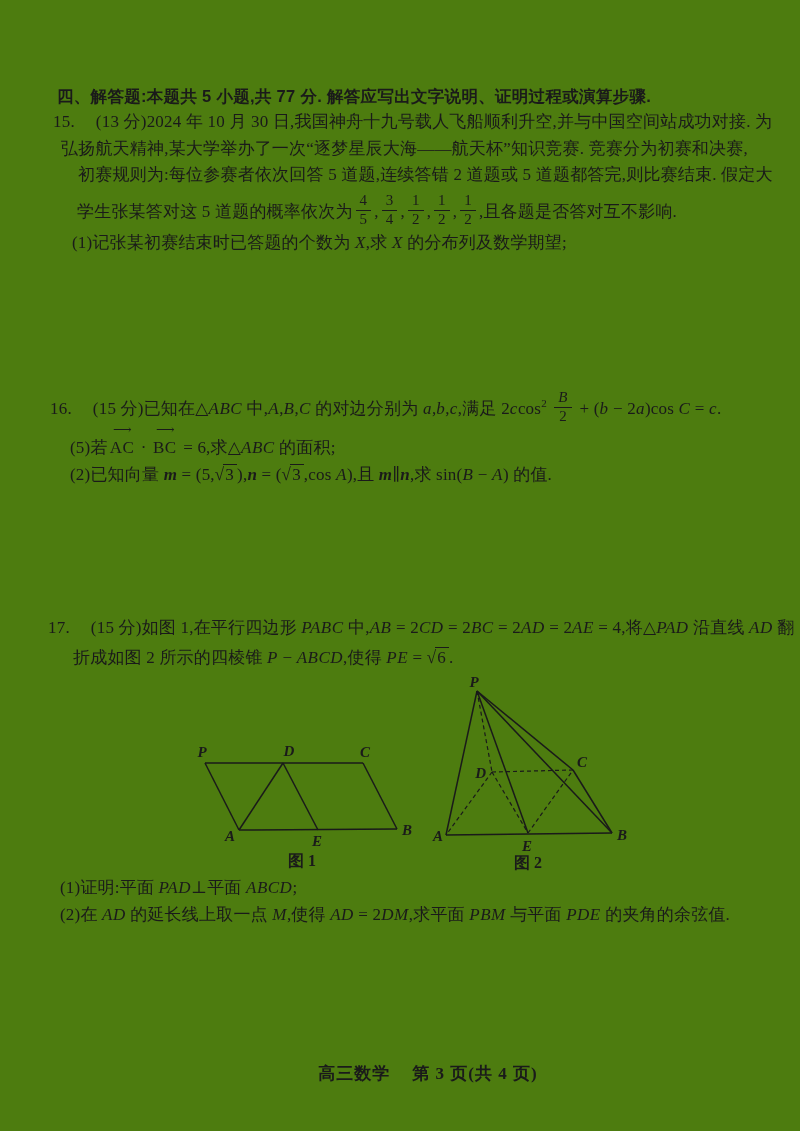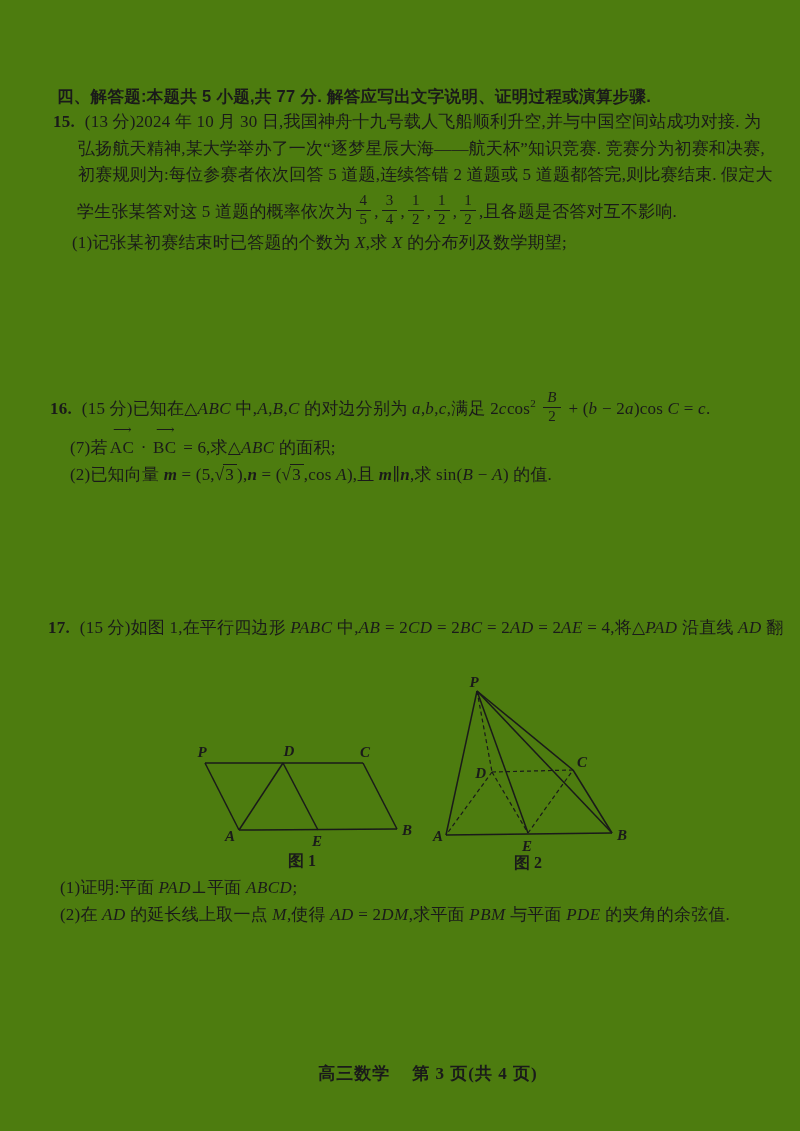--- a/index.html
+++ b/index.html
@@ -3,21 +3,21 @@
 <meta charset="utf-8">
 <style>
   html,body{margin:0;padding:0;background:#e8e8e8;}
   .page{
     position:relative;width:800px;height:1131px;margin:0 auto;
     background:#4d7c0f;color:#1a1a1a;overflow:hidden;
     font-family:"Liberation Serif","DejaVu Serif",serif;
   }
   .line{position:absolute;white-space:nowrap;font-size:17px;line-height:24px;letter-spacing:0.2px;}
   .heading{font-family:"Liberation Sans","DejaVu Sans",sans-serif;font-weight:700;font-size:16.5px;letter-spacing:0.3px;}
-  .num{margin-right:10px;font-weight:bold;}
+  .num{margin-right:21px;}
   
   .t{font-style:normal;}
   .mi{font-style:italic;font-family:"Liberation Serif","DejaVu Serif",serif;letter-spacing:0.5px;}
   .mb{font-style:italic;font-weight:700;font-family:"Liberation Serif","DejaVu Serif",serif;}
   sup.msup{font-size:11px;line-height:0;}
   .frac{display:inline-block;vertical-align:middle;text-align:center;margin:0 3px;transform:translateY(-3px);
         font-size:15px;line-height:1.05;font-family:"Liberation Serif","DejaVu Serif",serif;}
   .frac .fn{display:block;border-bottom:1.3px solid #1a1a1a;padding:0 4px 1px;}
   .frac .fd{display:block;padding:1px 4px 0;}
   .frac .mi{font-style:italic;}
@@ -37,30 +37,31 @@
   .footer .gap{display:inline-block;width:22px;}
 </style>
 </head>
 <body>
 
 <div class="page">
 
   <div class="line heading" style="left:57px;top:84px;">四、解答题:本题共 5 小题,共 77 分. 解答应写出文字说明、证明过程或演算步骤.</div>
 
   <div class="line" style="left:53px;top:110px;"><span class="num">15.</span><span><span class="t">(13 分)2024 年 10 月 30 日,我国神舟十九号载人飞船顺利升空,并与中国空间站成功对接. 为</span></span></div>
-  <div class="line" style="left:78px;top:137px;"><span class="t">弘扬航天精神,某大学举办了一次“逐梦星辰大海——航天杯”知识竞赛. 竞赛分为初赛和决赛,</span></div>
+  <div class="line" style="left:61px;top:137px;"><span class="t">弘扬航天精神,某大学举办了一次“逐梦星辰大海——航天杯”知识竞赛. 竞赛分为初赛和决赛,</span></div>
   <div class="line" style="left:78px;top:163px;"><span class="t">初赛规则为:每位参赛者依次回答 5 道题,连续答错 2 道题或 5 道题都答完,则比赛结束. 假定大</span></div>
   <div class="line" style="left:77px;top:196px;"><span class="t">学生张某答对这 5 道题的概率依次为</span><span class="frac"><span class="fn">4</span><span class="fd">5</span></span><span class="t">,</span><span class="frac"><span class="fn">3</span><span class="fd">4</span></span><span class="t">,</span><span class="frac"><span class="fn">1</span><span class="fd">2</span></span><span class="t">,</span><span class="frac"><span class="fn">1</span><span class="fd">2</span></span><span class="t">,</span><span class="frac"><span class="fn">1</span><span class="fd">2</span></span><span class="t">,且各题是否答对互不影响.</span></div>
   <div class="line" style="left:72px;top:231px;"><span class="t">(1)记张某初赛结束时已答题的个数为 </span><span class="mi">X</span><span class="t">,求 </span><span class="mi">X</span><span class="t"> 的分布列及数学期望;</span></div>
 
   <div class="line" style="left:50px;top:393px;"><span class="num">16.</span><span><span class="t">(15 分)已知在△</span><span class="mi">ABC</span><span class="t"> 中,</span><span class="mi">A</span><span class="t">,</span><span class="mi">B</span><span class="t">,</span><span class="mi">C</span><span class="t"> 的对边分别为 </span><span class="mi">a</span><span class="t">,</span><span class="mi">b</span><span class="t">,</span><span class="mi">c</span><span class="t">,满足 2</span><span class="mi">c</span><span class="t">cos</span><sup class="msup">2</sup><span class="t"> </span><span class="frac"><span class="fn mi">B</span><span class="fd">2</span></span><span class="t"> + (</span><span class="mi">b</span><span class="t"> − 2</span><span class="mi">a</span><span class="t">)cos </span><span class="mi">C</span><span class="t"> = </span><span class="mi">c</span><span class="t">.</span></span></div>
-  <div class="line" style="left:70px;top:436px;"><span class="t">(7)若</span><span class="vec"><span class="va">⟶</span><span class="vb">AC</span></span><span class="t"> · </span><span class="vec"><span class="va">⟶</span><span class="vb">BC</span></span><span class="t"> = 6,求△</span><span class="mi">ABC</span><span class="t"> 的面积;</span></div>
+  <div class="line" style="left:70px;top:436px;"><span class="t">(5)若</span><span class="vec"><span class="va">⟶</span><span class="vb">AC</span></span><span class="t"> · </span><span class="vec"><span class="va">⟶</span><span class="vb">BC</span></span><span class="t"> = 6,求△</span><span class="mi">ABC</span><span class="t"> 的面积;</span></div>
   <div class="line" style="left:70px;top:463px;"><span class="t">(2)已知向量 </span><span class="mb">m</span><span class="t"> = (5,</span><span class="sq"><span class="sq-s">√</span><span class="sq-b">3</span></span><span class="t">),</span><span class="mb">n</span><span class="t"> = (</span><span class="sq"><span class="sq-s">√</span><span class="sq-b">3</span></span><span class="t">,cos </span><span class="mi">A</span><span class="t">),且 </span><span class="mb">m</span><span class="t">∥</span><span class="mb">n</span><span class="t">,求 sin(</span><span class="mi">B</span><span class="t"> − </span><span class="mi">A</span><span class="t">) 的值.</span></div>
 
   <div class="line" style="left:48px;top:616px;"><span class="num">17.</span><span><span class="t">(15 分)如图 1,在平行四边形 </span><span class="mi">PABC</span><span class="t"> 中,</span><span class="mi">AB</span><span class="t"> = 2</span><span class="mi">CD</span><span class="t"> = 2</span><span class="mi">BC</span><span class="t"> = 2</span><span class="mi">AD</span><span class="t"> = 2</span><span class="mi">AE</span><span class="t"> = 4,将△</span><span class="mi">PAD</span><span class="t"> 沿直线 </span><span class="mi">AD</span><span class="t"> 翻</span></span></div>
+  <div class="line" style="left:73px;top:646px;"><span class="t">折成如图 2 所示的四棱锥 </span><span class="mi">P</span><span class="t"> − </span><span class="mi">ABCD</span><span class="t">,使得 </span><span class="mi">PE</span><span class="t"> = </span><span class="sq"><span class="sq-s">√</span><span class="sq-b">6</span></span><span class="t">.</span></div>
 
   <svg class="fig" style="left:170px;top:735px;" width="250" height="140" viewBox="170 735 250 140">
     <line x1="205" y1="763" x2="363" y2="763" stroke-width="1.5"></line>
     <line x1="239" y1="830" x2="397" y2="829" stroke-width="1.5"></line>
     <line x1="205" y1="763" x2="239" y2="830" stroke-width="1.5"></line>
     <line x1="363" y1="763" x2="397" y2="829" stroke-width="1.5"></line>
     <line x1="283" y1="763" x2="239" y2="830" stroke-width="1.5"></line>
     <line x1="283" y1="763" x2="318" y2="830" stroke-width="1.5"></line>
     <text class="vlabel" x="202" y="757" text-anchor="middle">P</text>
     <text class="vlabel" x="289" y="756" text-anchor="middle">D</text>

